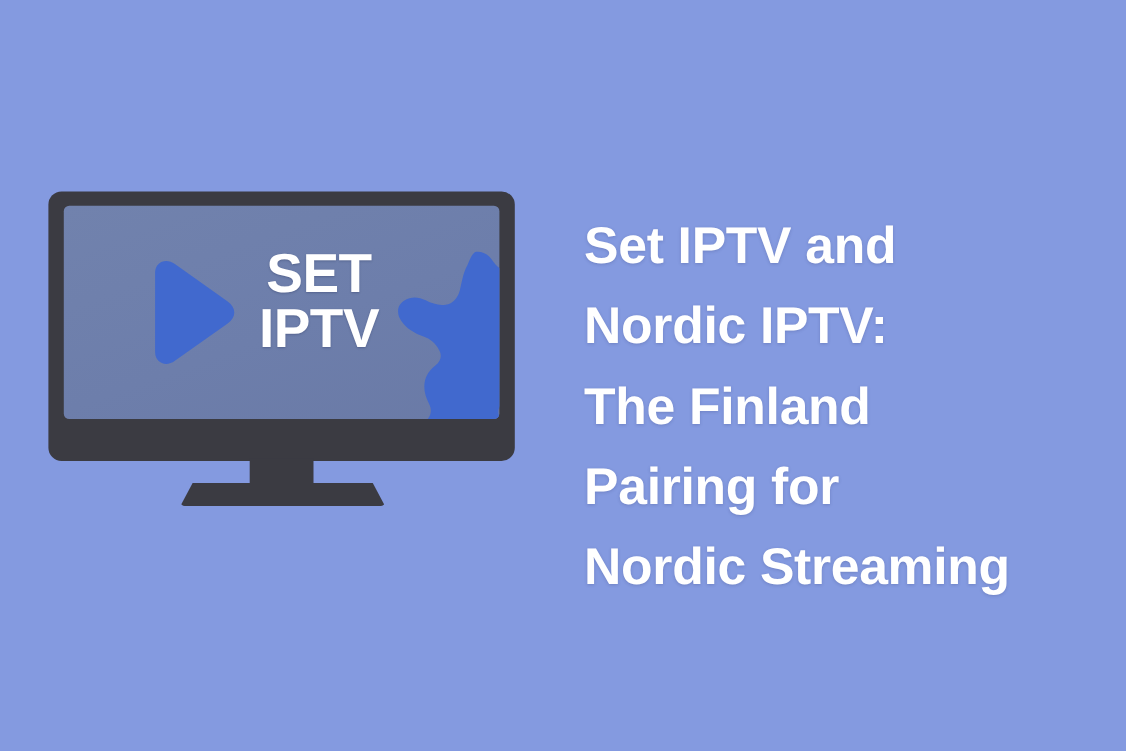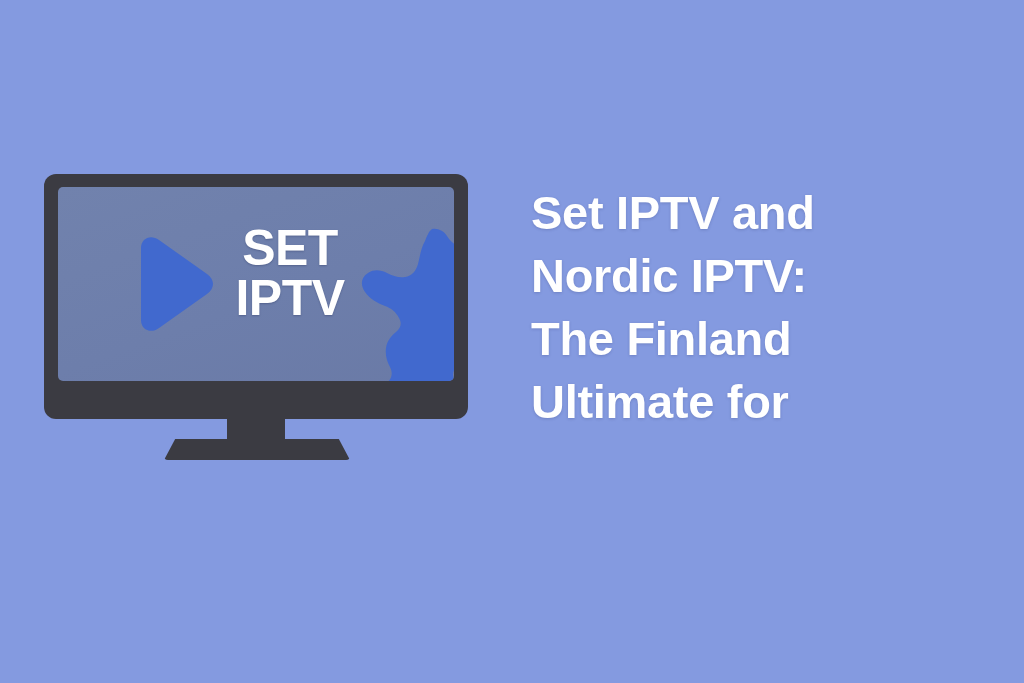--- a/index.html
+++ b/index.html
@@ -115,21 +115,21 @@
     left: 531px;
     top: 150px;
     width: 470px;
     color: #ffffff;
     font-weight: bold;
     font-size: 47px;
     line-height: 63px;
     letter-spacing: -0.3px;
     text-shadow: 0 1px 3px rgba(35,45,95,0.22);
   }
-  #headline .hl-line { display: block; white-space: nowrap; }
+  #headline .hl-line { display: block; white-space: nowrap; margin-top: 10px; }
 </style>
 </head>
 <body>
 
 <div id="banner">
 
   <div id="tv-graphic">
 
     <div id="tv-bezel">
       <div id="tv-screen">
@@ -199,16 +199,17 @@
     </div>
 
     <div id="tv-neck"></div>
     <div id="tv-base"></div>
   </div>
 
   <h1 id="headline">
     <span class="hl-line">Set IPTV and</span>
     <span class="hl-line">Nordic IPTV:</span>
     <span class="hl-line">The Finland</span>
-    <span class="hl-line">Ultimate for</span>
+    <span class="hl-line">Pairing for</span>
+    <span class="hl-line">Nordic Streaming</span>
   </h1>
 
 </div>
 
 </body></html>

